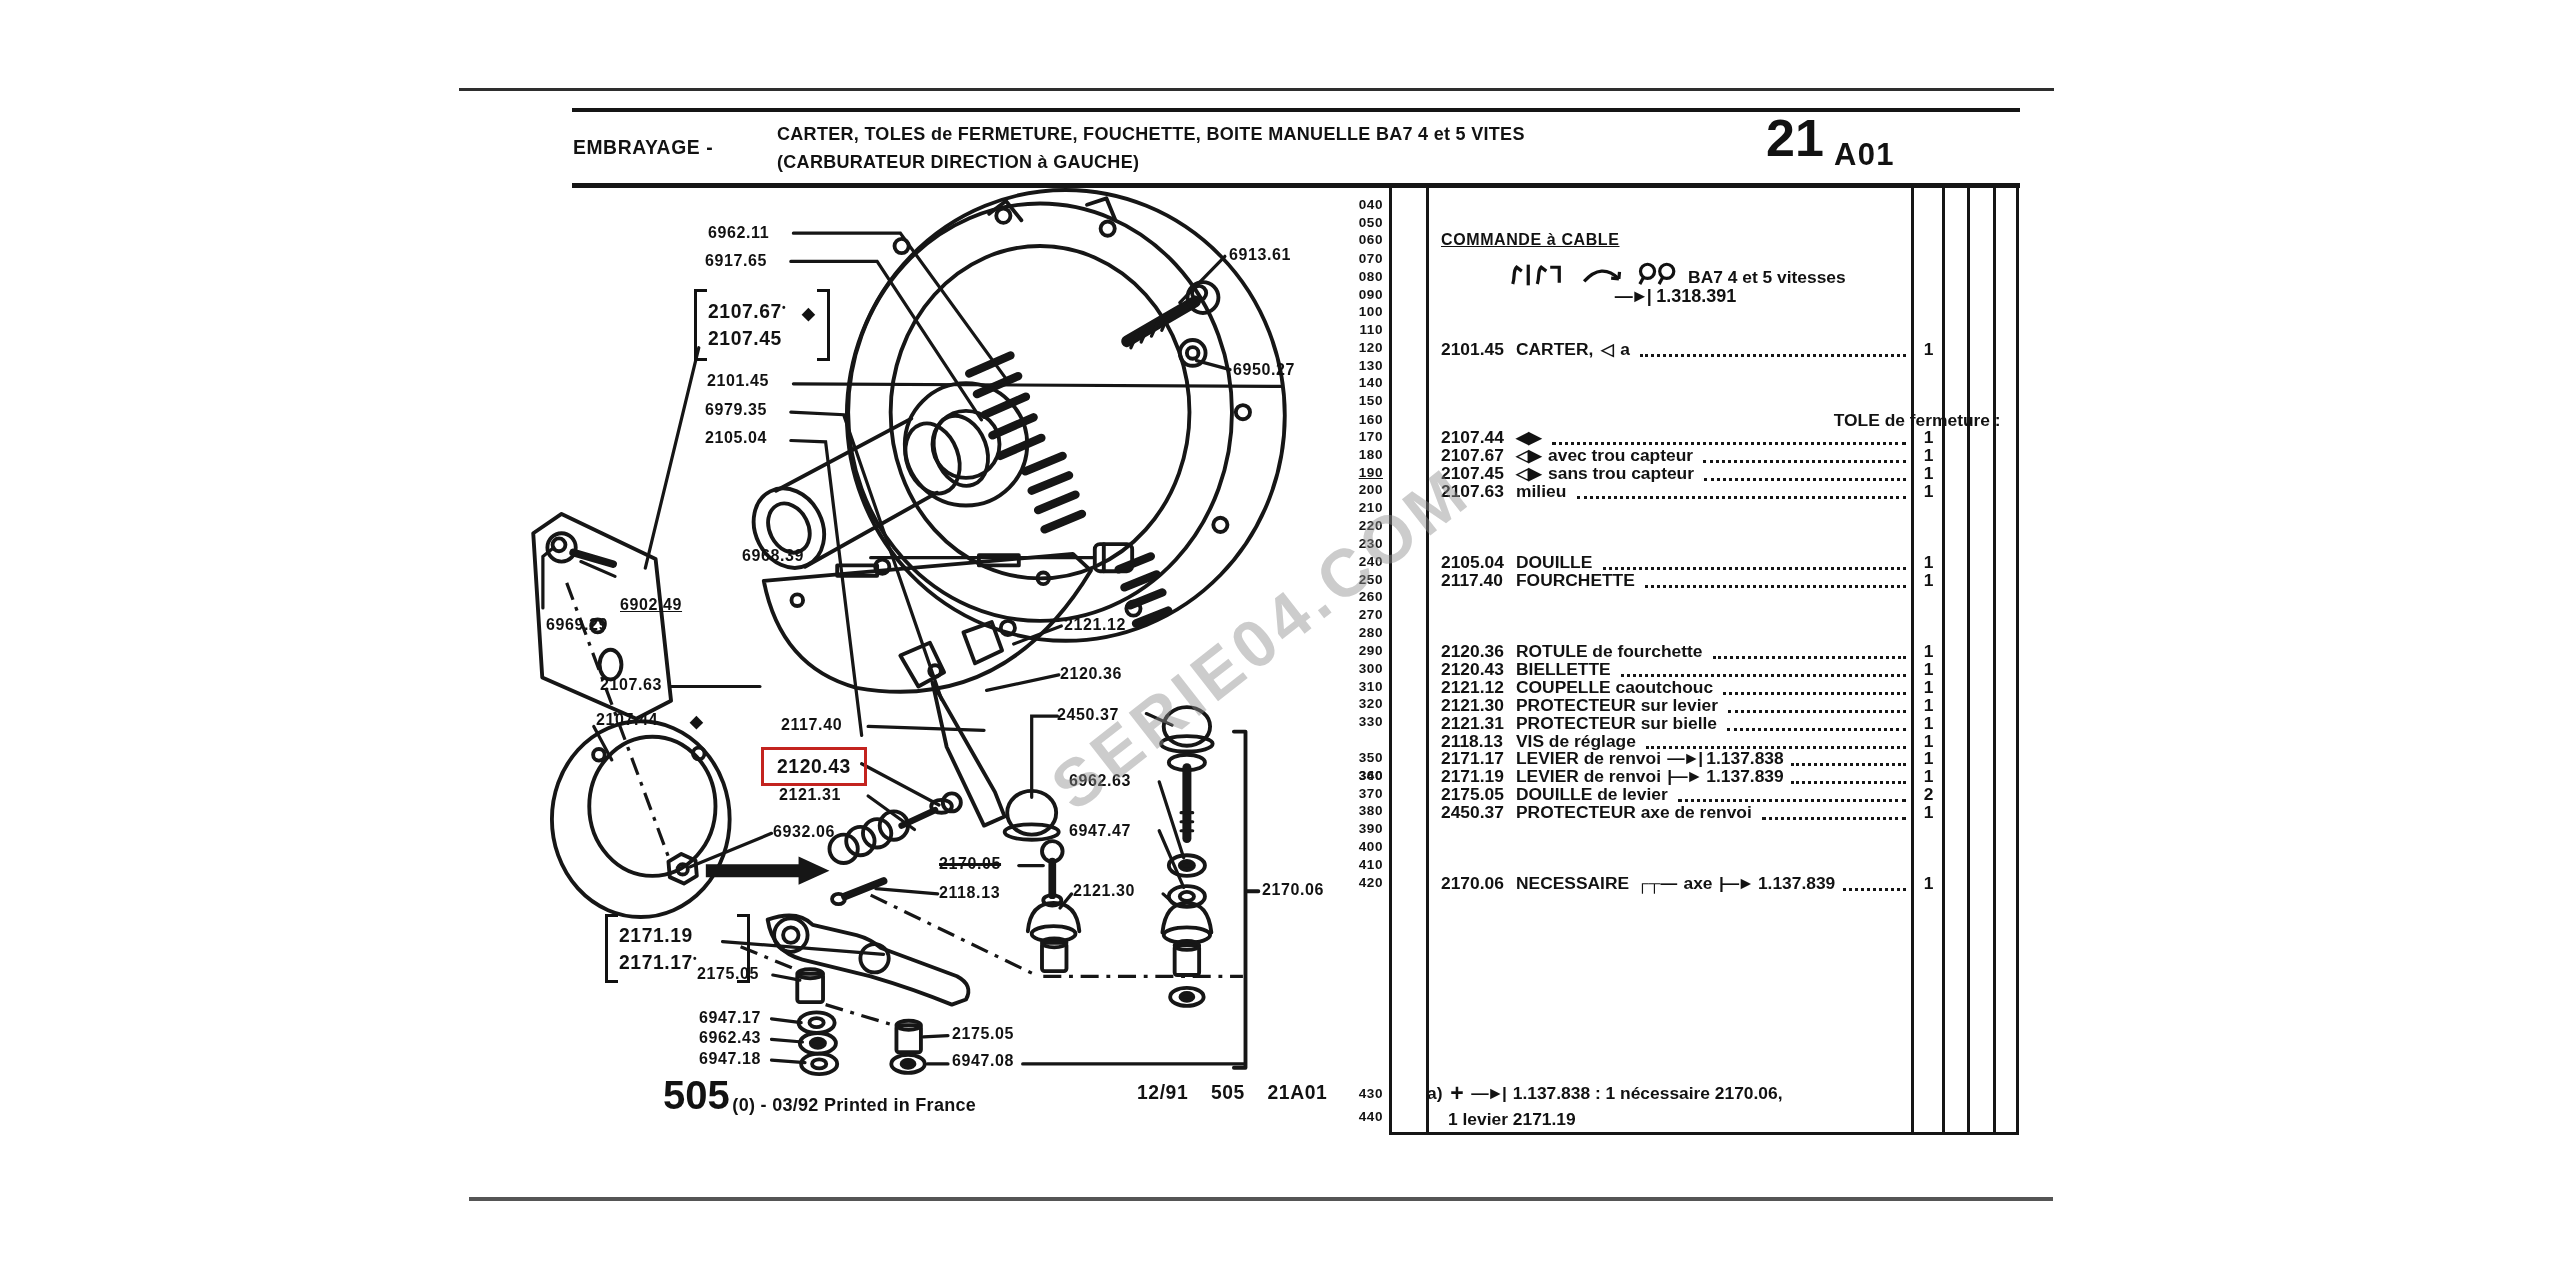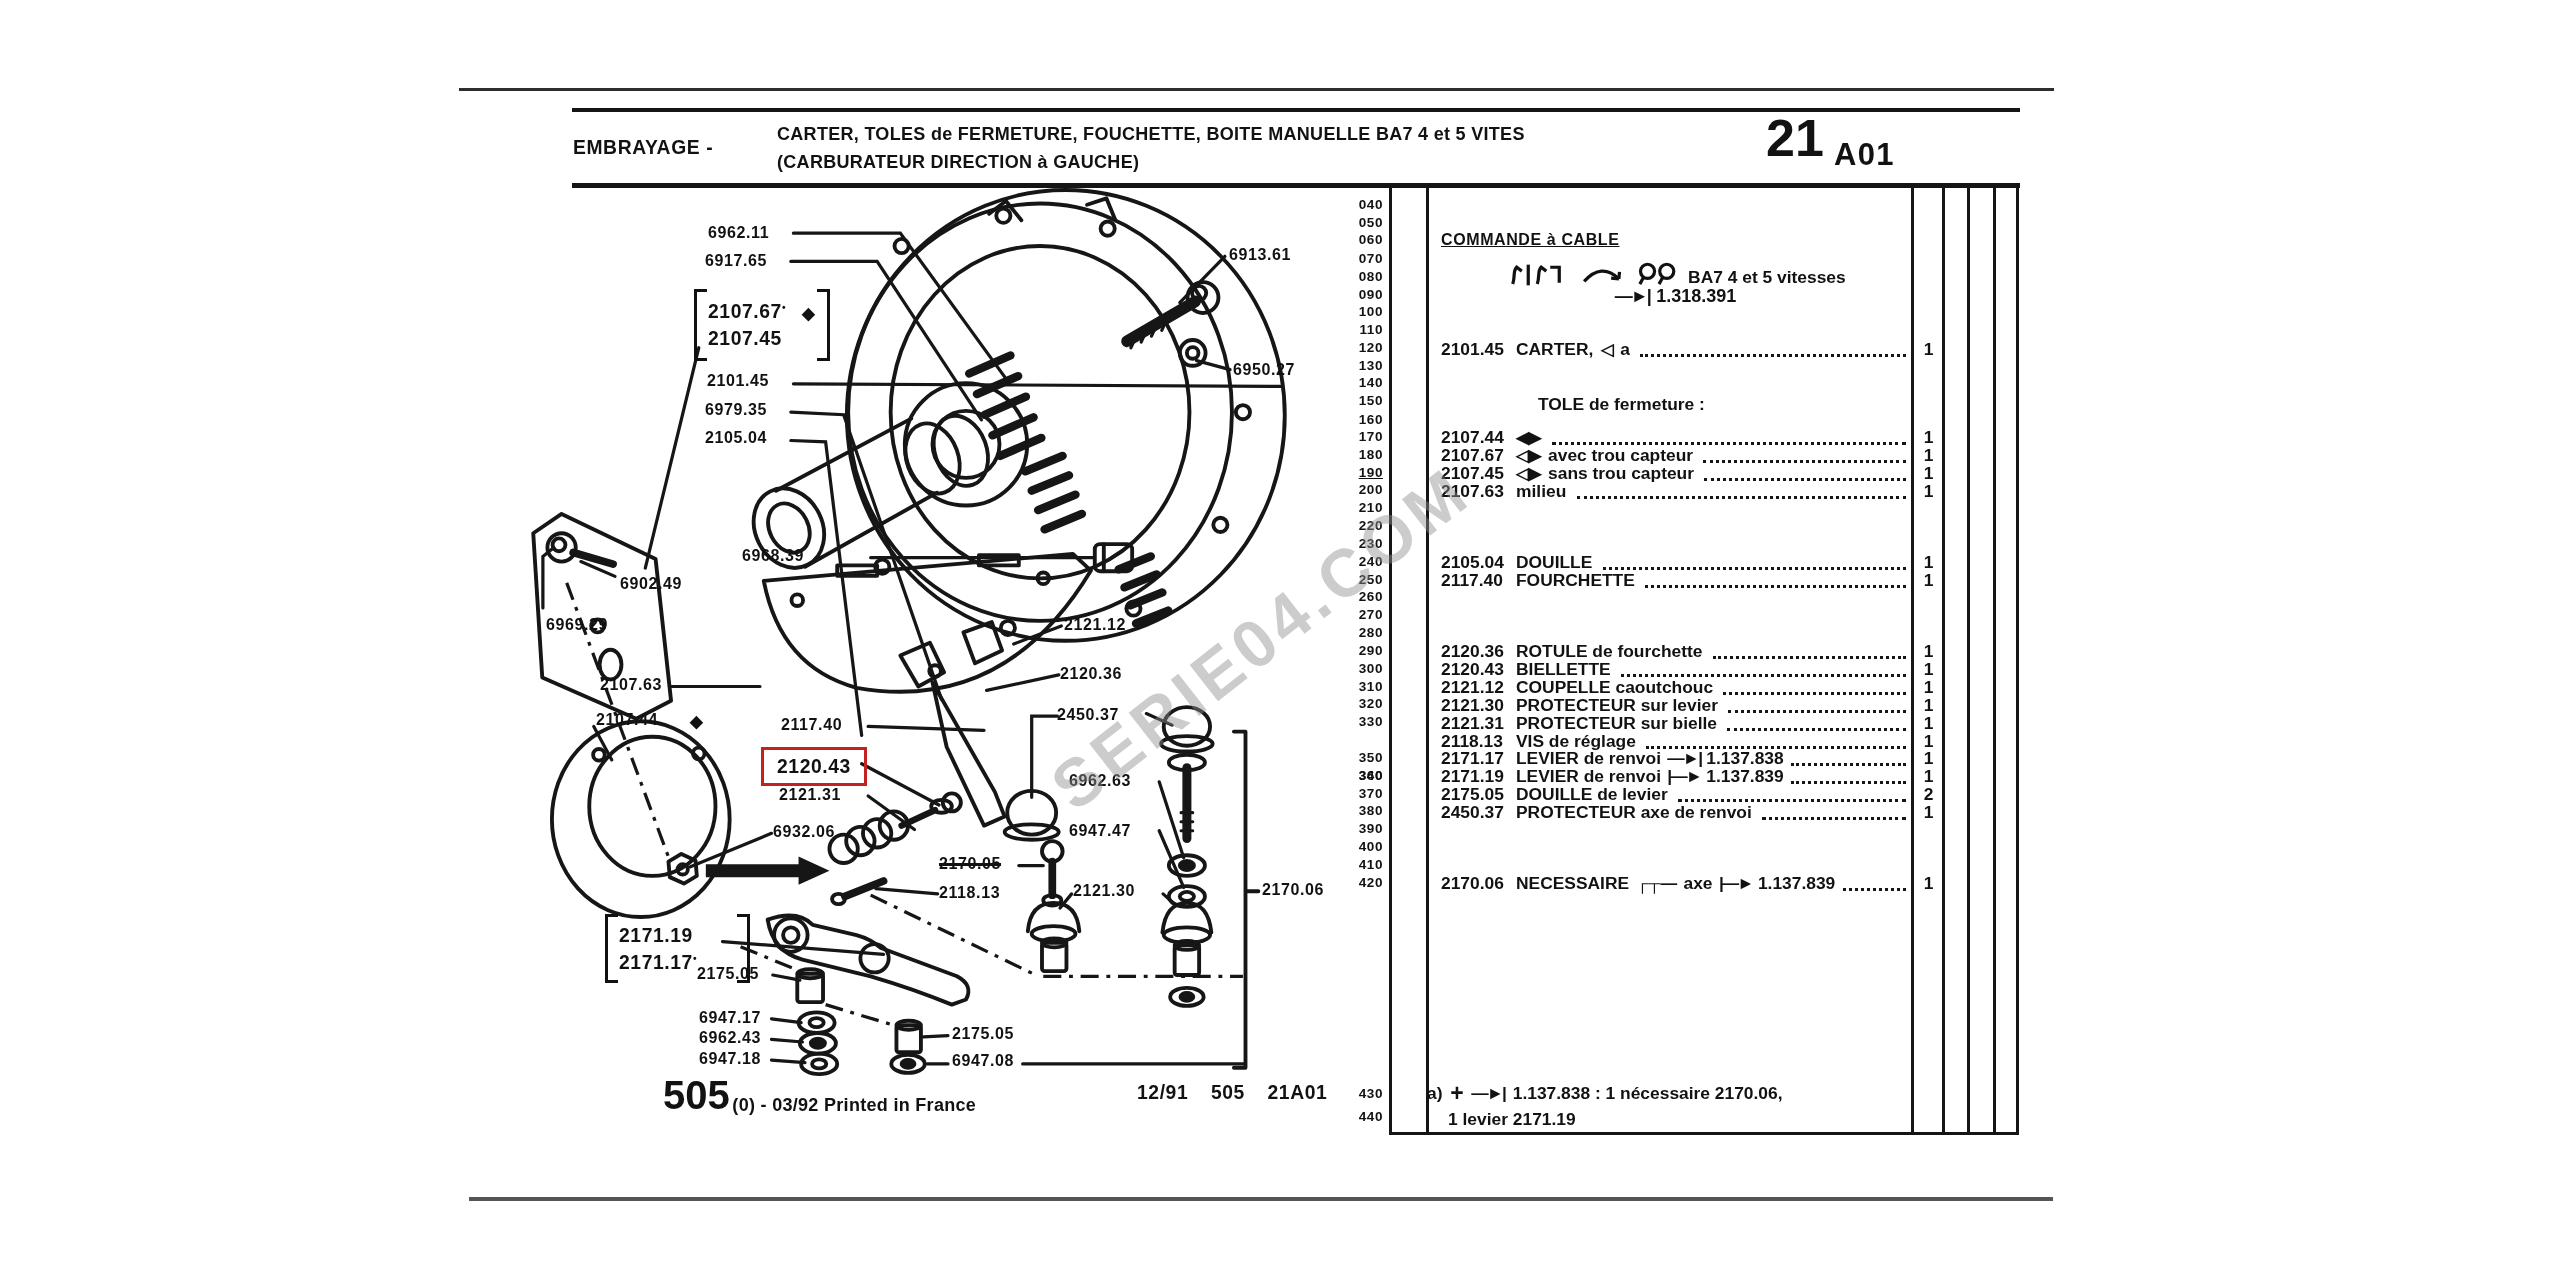--- a/index.html
+++ b/index.html
@@ -154,21 +154,21 @@
       <span class="mnum" style="top: 1109px;">440</span>
     </div>
   <div id="rowsHost">
       <div class="trow" style="top: 336px;">
         <span class="code">2101.45</span>
         <span class="pre">CARTER,</span>
         <span class="icn">◁</span>
         <span class="mid">a</span>
         <div class="leader"></div>
       </div>
-      <div class="trow" style="top: 391px; padding-left: 97px;">
+      <div class="trow" style="top: 407px; padding-left: 97px; justify-content: flex-end;">
         <span class="mid">TOLE de fermeture :</span>
       </div>
       <div class="trow" style="top: 424px;">
         <span class="code">2107.44</span>
         <span class="icn">◀▶</span>
         <div class="leader"></div>
       </div>
       <div class="trow" style="top: 442px;">
         <span class="code">2107.67</span>
         <span class="icn">◁▶</span>
@@ -476,21 +476,21 @@
 
   <div id="lblHost">
       <span class="lbl" style="left: 708px; top: 224px;">6962.11</span>
       <span class="lbl" style="left: 705px; top: 252px;">6917.65</span>
       <span class="lbl" style="left: 707px; top: 372px;">2101.45</span>
       <span class="lbl" style="left: 705px; top: 401px;">6979.35</span>
       <span class="lbl" style="left: 705px; top: 429px;">2105.04</span>
       <span class="lbl" style="left: 1229px; top: 246px;">6913.61</span>
       <span class="lbl" style="left: 1233px; top: 361px;">6950.27</span>
       <span class="lbl" style="left: 742px; top: 547px;">6968.39</span>
-      <span class="lbl" style="left: 620px; top: 575px;">6902.49</span>
+      <span class="lbl" style="left: 620px; top: 596px; text-decoration: underline;">6902.49</span>
       <span class="lbl" style="left: 546px; top: 616px;">6969.29</span>
       <span class="lbl" style="left: 1064px; top: 616px;">2121.12</span>
       <span class="lbl" style="left: 1060px; top: 665px;">2120.36</span>
       <span class="lbl" style="left: 600px; top: 676px;">2107.63</span>
       <span class="lbl" style="left: 1057px; top: 706px;">2450.37</span>
       <span class="lbl" style="left: 596px; top: 711px;">2107.44</span>
       <span class="lbl" style="left: 781px; top: 716px;">2117.40</span>
       <span class="lbl" style="left: 1069px; top: 772px;">6962.63</span>
       <span class="lbl" style="left: 779px; top: 786px;">2121.31</span>
       <span class="lbl" style="left: 773px; top: 823px;">6932.06</span>

